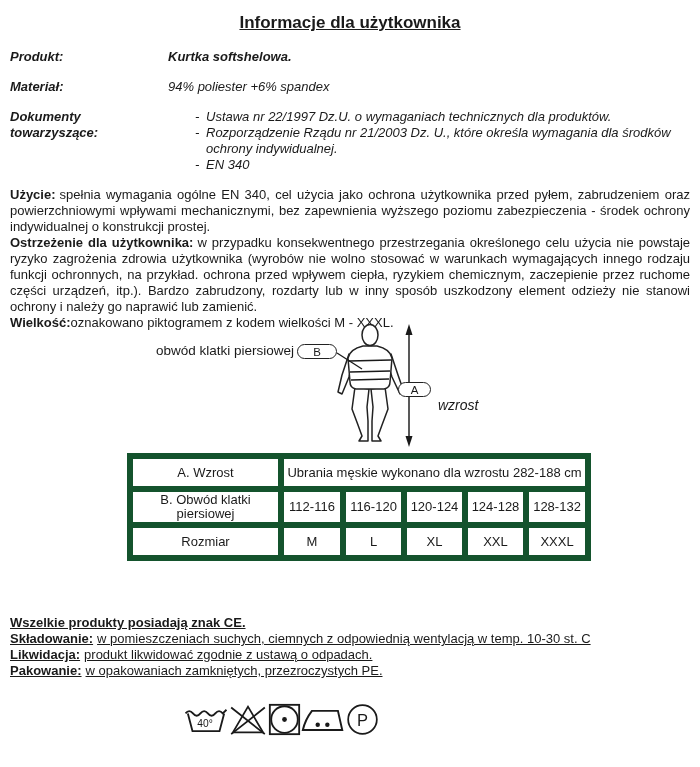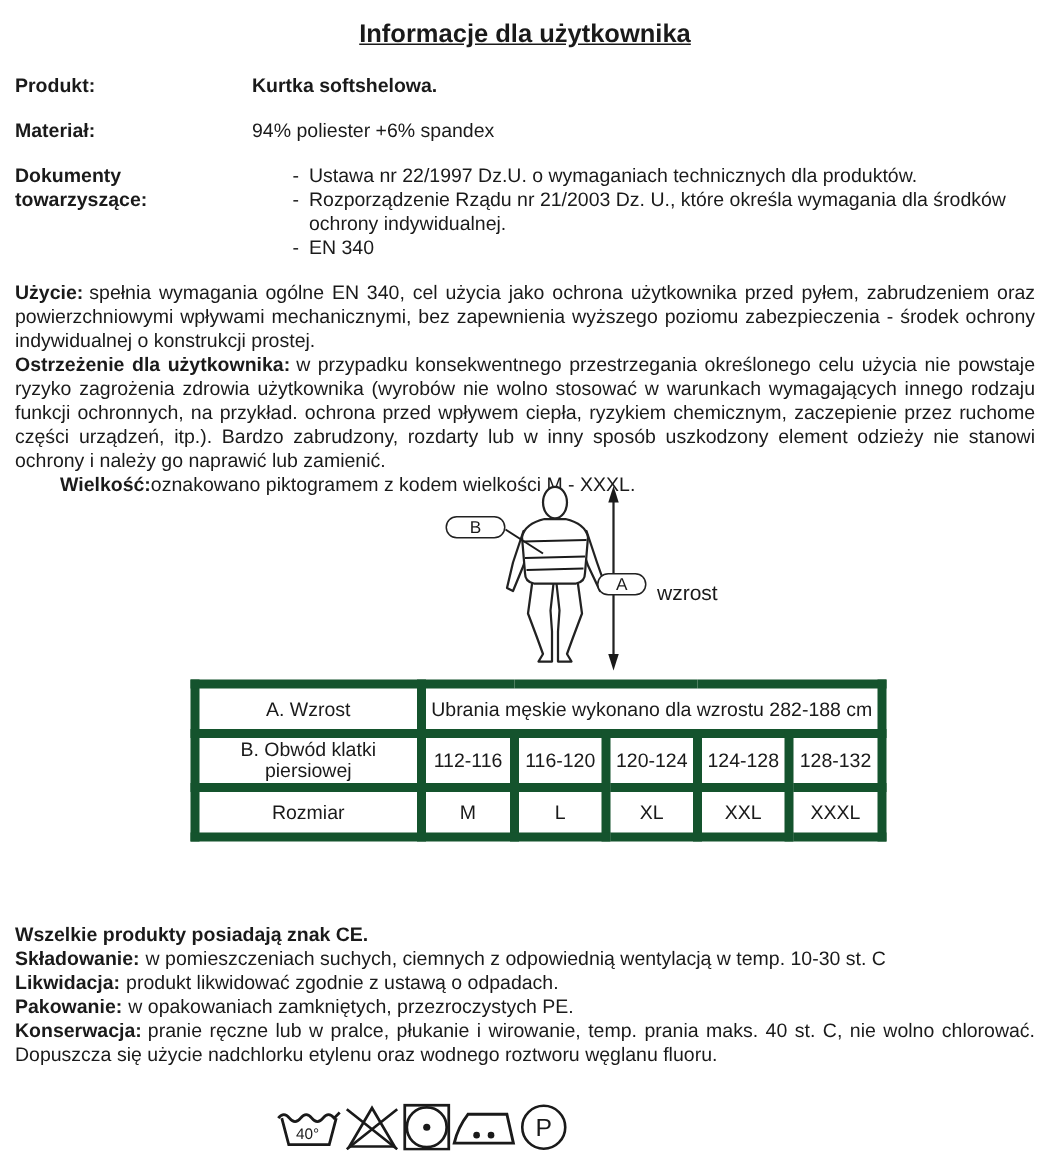--- a/index.html
+++ b/index.html
@@ -1,50 +1,50 @@
 <!DOCTYPE html>
 <html><head>
 <meta charset="utf-8">
 <style>
   html,body{margin:0;padding:0;background:#fff;}
   body{width:700px;height:767px;overflow:hidden;color:#1a1a1a;
        font-family:"Liberation Sans",sans-serif;font-size:13px;line-height:16px;}
   .page{width:700px;height:767px;padding:13px 10px 0;box-sizing:border-box;}
   .title{text-align:center;font-weight:bold;font-size:17px;line-height:20px;margin:0 0 16px;text-decoration:underline;}
-  .kv-row{display:flex;margin-bottom:14px;}
+  .kv-row{display:flex;margin-bottom:14px;font-style:italic;}
   .kv-label{width:158px;flex:0 0 158px;font-weight:bold;}
   .kv-value{flex:1;}
   .kv-value.bold{font-weight:bold;}
   .doc-list{padding-left:27px;}
   .doc-item{display:flex;}
   .doc-dash{width:11px;flex:0 0 11px;}
   .doc-text{flex:1;}
   .para{margin:0;text-align:justify;}
   .para.first{margin-top:8px;}
   .lead{font-weight:bold;margin-right:4px;}
-  .lead.tight{margin-right:0;margin-left:30px;}
+  .lead.tight{margin-right:0;}
   .size-line{margin:0;}
   
   .fig{position:relative;height:130px;margin-top:-8px;}
   .fig svg{position:absolute;left:0;top:0;}
   .fig-label{position:absolute;left:146px;top:20px;font-size:13.5px;}
   .oval{position:absolute;border:1.5px solid #222;border-radius:8px;background:#fff;
         display:flex;align-items:center;justify-content:center;font-size:11.5px;box-sizing:border-box;}
   .oval-b{left:287px;top:21px;width:40px;height:15px;}
   .oval-a{left:388px;top:59px;width:33px;height:15px;}
-  .wzrost{position:absolute;left:428px;top:64px;font-size:14px;}
+  .wzrost{position:absolute;left:428px;top:74px;font-size:14px;font-style:italic;}
   
   table.size{border-collapse:collapse;margin:0 0 0 117px;width:458px;table-layout:fixed;}
   table.size td{border:6px solid #14532d;text-align:center;vertical-align:middle;padding:0 2px;line-height:14px;}
   table.size .r1 td{height:27px;}
   table.size .r2 td{height:30px;}
   table.size .r3 td{height:27px;}
   td.left{text-align:left;padding-left:24px;}
   
-  .footer{margin-top:54px;}
+  .footer{margin-top:54px;text-decoration:underline;}
   .footer .line{margin:0;text-align:justify;}
   .bold-line{font-weight:bold;}
   
   .icons{display:flex;align-items:center;margin:24px 0 0 174px;}
   .icons svg{display:block;}
   .stk{stroke:#1a1a1a;stroke-width:2;fill:none;}
   .fil{fill:#1a1a1a;stroke:none;}
   svg text{font-family:"Liberation Sans",sans-serif;fill:#1a1a1a;}
 </style>
 </head>
@@ -97,20 +97,21 @@
         <path d="M375 64 L378 86 L372 102 L368 113 L371 118 L362 118 L362 98 L363 84 L361 66 Z"></path>
         <path d="M353 23 Q340 26 338 35 L340 59 Q340 65 346 66 L374 66 Q380 65 380 59 L382 35 Q380 26 367 23 Z"></path>
         <ellipse cx="360" cy="12" rx="8" ry="10.5"></ellipse>
       </g>
       <path class="stk" style="stroke-width:1.3" d="M339 38 L381 37 M340 49 L380 48 M341 57 L379 56"></path>
       <path class="stk" style="stroke-width:1.3" d="M327 30 L352 46"></path>
       <line x1="399" y1="6" x2="399" y2="119" stroke="#222" stroke-width="1.5"></line>
       <path class="fil" d="M399 1 L395.5 12 L402.5 12 Z"></path>
       <path class="fil" d="M399 124 L395.5 113 L402.5 113 Z"></path>
     </svg>
+    <span class="fig-label">obwód klatki piersiowej</span>
     <span class="oval oval-b">B</span>
     <span class="oval oval-a">A</span>
     <span class="wzrost">wzrost</span>
   </div>
 
   <table class="size">
     <colgroup>
         <col style="width:151px">
         <col style="width:62px">
         <col style="width:61px">
@@ -140,21 +141,20 @@
       <td>XXXL</td>
     </tr>
   </tbody>
     </table>
 
   <div class="footer">
     <p class="line bold-line">Wszelkie produkty posiadają znak CE.</p>
     <p class="line"><span class="lead">Składowanie:</span><span>w pomieszczeniach suchych, ciemnych z odpowiednią wentylacją w temp. 10-30 st. C</span></p>
     <p class="line"><span class="lead">Likwidacja:</span><span>produkt likwidować zgodnie z ustawą o odpadach.</span></p>
     <p class="line"><span class="lead">Pakowanie:</span><span>w opakowaniach zamkniętych, przezroczystych PE.</span></p>
-    <p class="line"><span class="lead">Konserwacja:</span><span>pranie ręczne lub w pralce, płukanie i wirowanie, temp. prania maks. 40 st. C, nie wolno chlorować. Dopuszcza się użycie nadchlorku etylenu oraz wodnego roztworu węglanu fluoru.</span></p>
   </div>
 
   <div class="icons">
     <svg width="44" height="27" viewBox="0 0 46 29">
       <path class="stk" d="M3.5 8 L8.5 27 L37.5 27 L42.5 8"></path>
       <path class="stk" d="M1 8 Q5 3 9 8 Q13 13 17 8 Q21 3 25 8 Q29 13 33 8 Q37 3 41 8 L45 4"></path>
       <text x="22" y="23" font-size="11" text-anchor="middle">40°</text>
     </svg>
     <svg width="40" height="31" viewBox="0 0 44 35">
       <path class="stk" d="M22 3 L5 32 L39 32 Z"></path>

